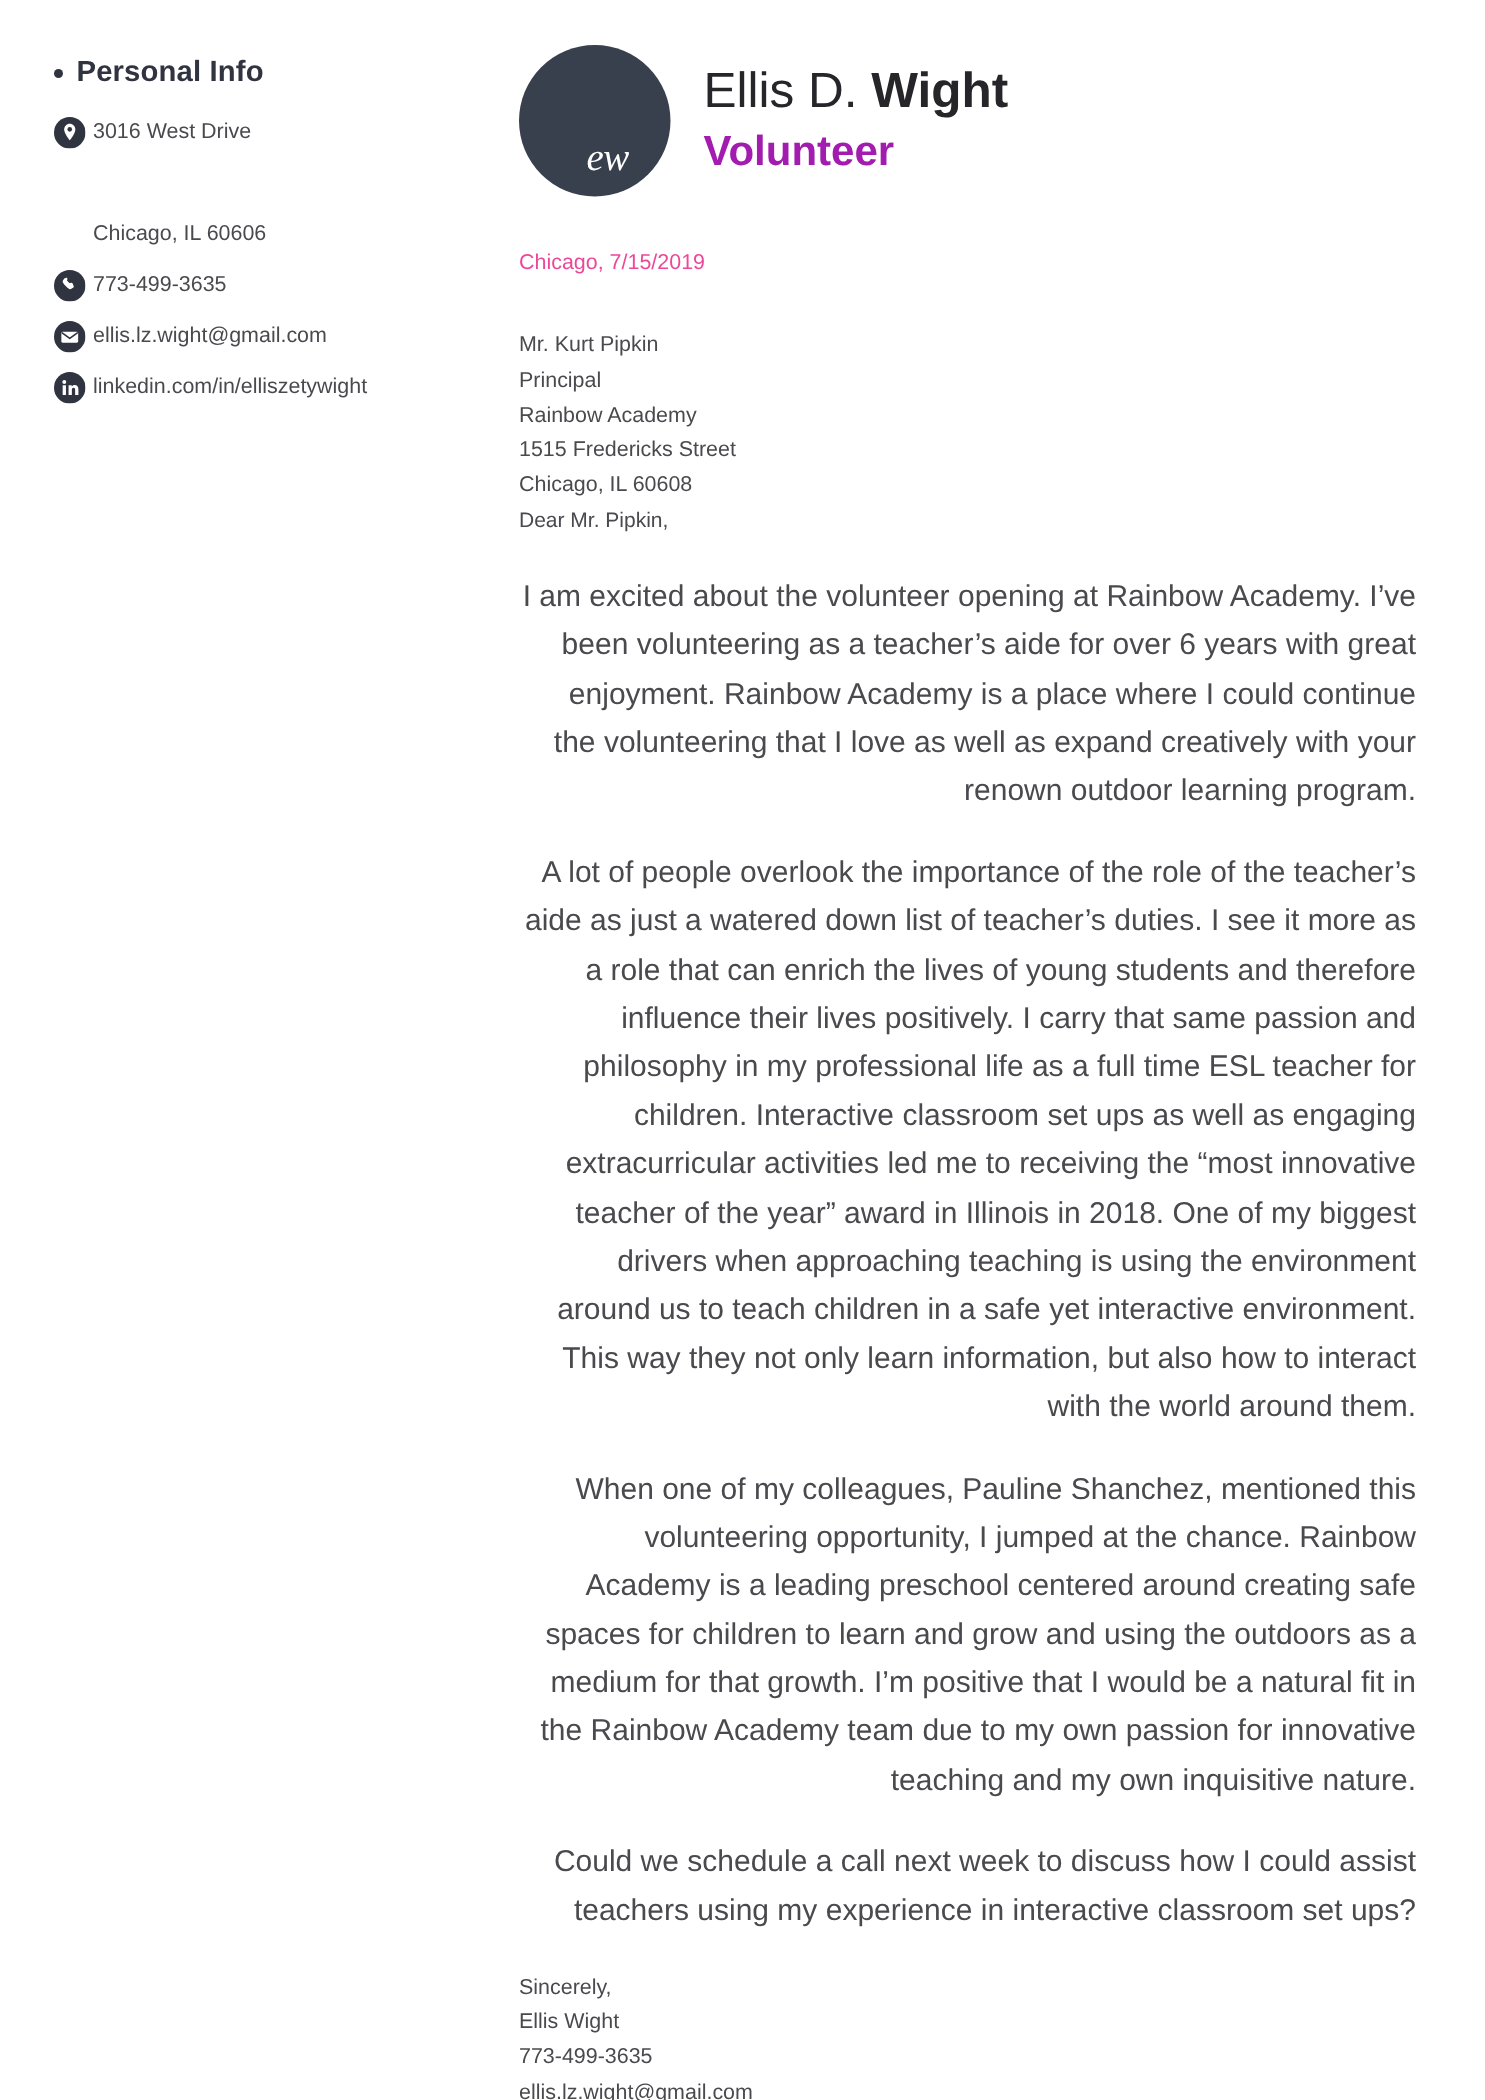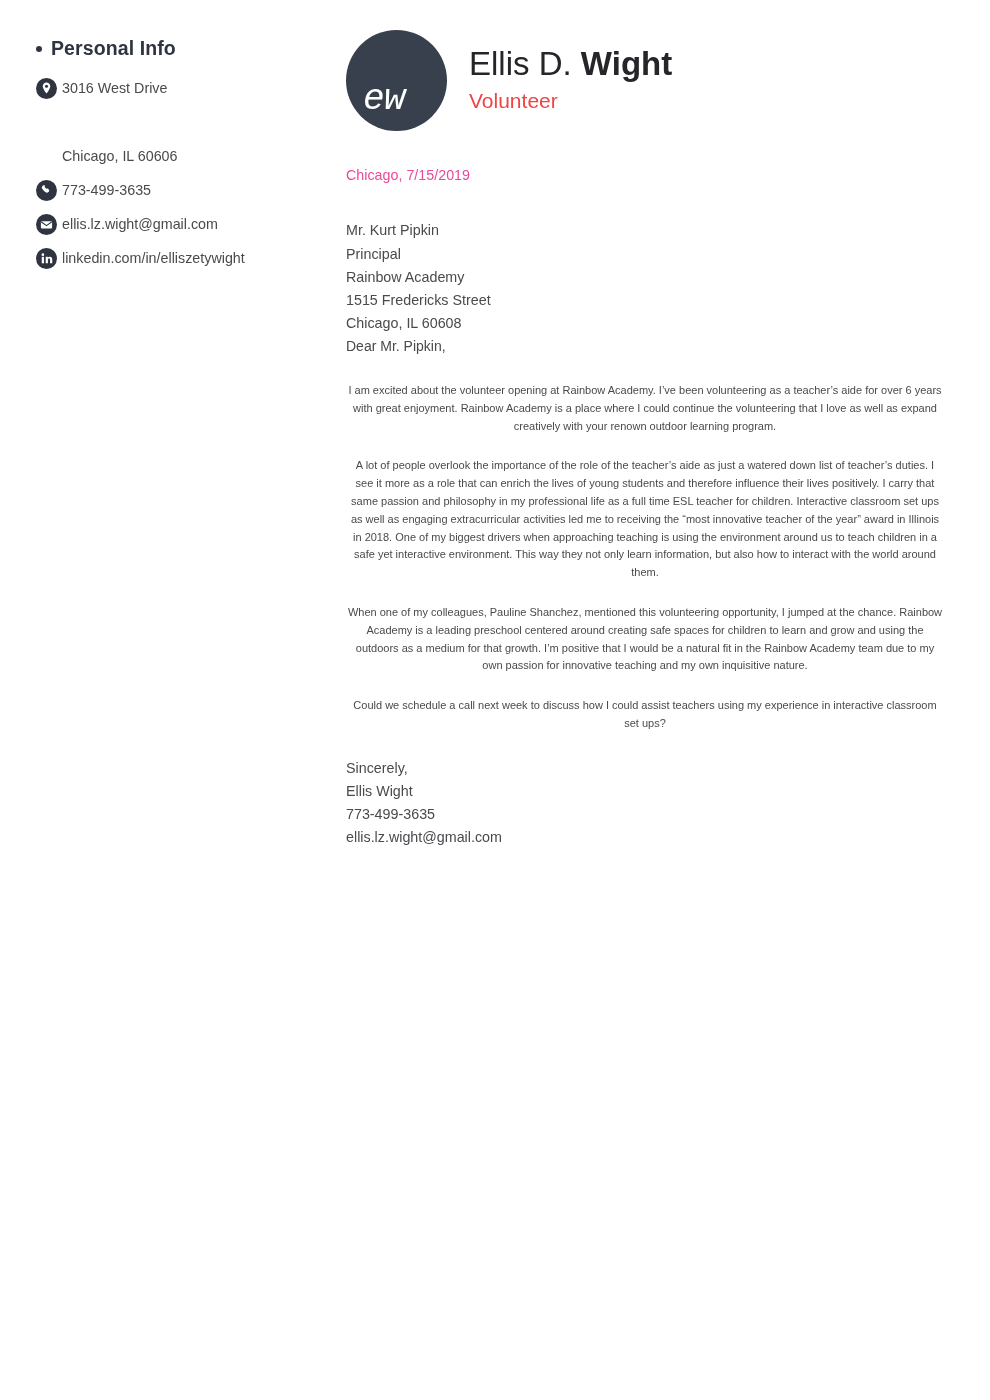--- a/index.html
+++ b/index.html
@@ -96,41 +96,42 @@
     flex: 0 0 101px;
     border-radius: 50%;
     background: #383f4d;
     position: relative;
   }
   .avatar-monogram {
     position: absolute;
     left: 0;
     right: 0;
     bottom: 13px;
+    text-align: center;
     color: #ffffff;
-    font-family: Liberation Mono, monospace;
+    font-family: Liberation Serif, serif;
     font-style: italic;
-    font-size: 36px;
+    font-size: 26px;
     line-height: 1;
     letter-spacing: -0.5px;
     padding-left: 17px;
   }
   .name-block { min-width: 0; }
   .full-name {
     font-size: 33px;
     line-height: 1.12;
     color: #26262a;
     white-space: nowrap;
   }
   .name-first { font-weight: 300; }
   .name-last { font-weight: bold; }
   .job-title {
-    font-size: 21px;
-    font-weight: 400;
-    color: #ef4444;
+    font-size: 28px;
+    font-weight: 700;
+    color: #a21caf;
     line-height: 1.3;
     margin-top: 4px;
   }
 
   .date-line {
     font-size: 14.3px;
     color: #ec4899;
     margin-bottom: 33px;
     line-height: 1.5;
   }
@@ -140,26 +141,26 @@
     line-height: 1.62;
   }
   .recipient div { display: block; }
   .salutation {
     font-size: 14px;
     color: #4a4a4e;
     line-height: 1.62;
     margin-bottom: 24px;
   }
   .body-para {
-    font-size: 11px;
+    font-size: 20px;
     color: #4a4a4e;
     line-height: 1.62;
     margin: 0 0 22px 0;
     max-width: 600px;
-    text-align: center;
+    text-align: right;
   }
   .signoff {
     font-size: 14.3px;
     color: #4a4a4e;
     line-height: 1.62;
     margin-top: 24px;
   }
   .signoff div { display: block; }
 </style>
 </head>

